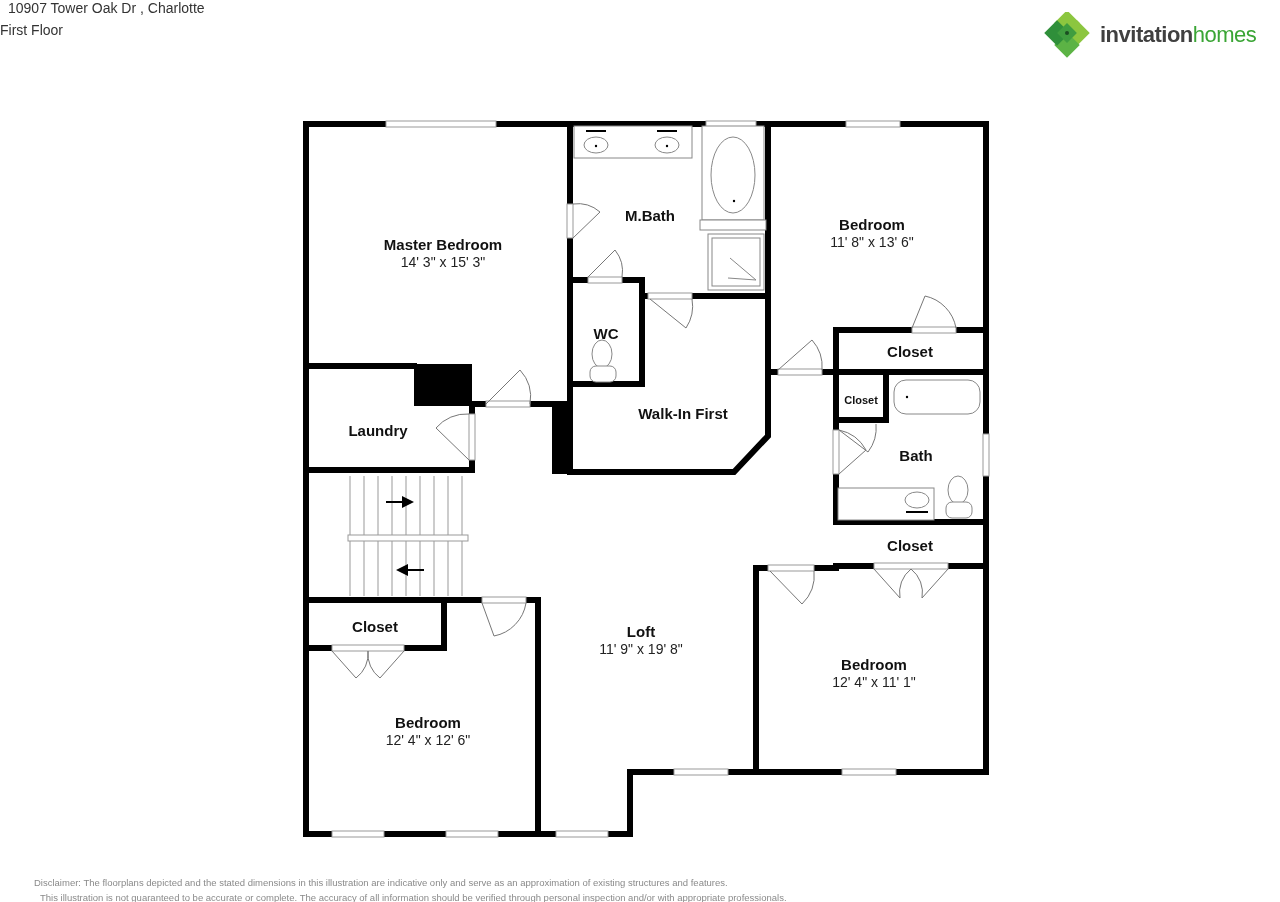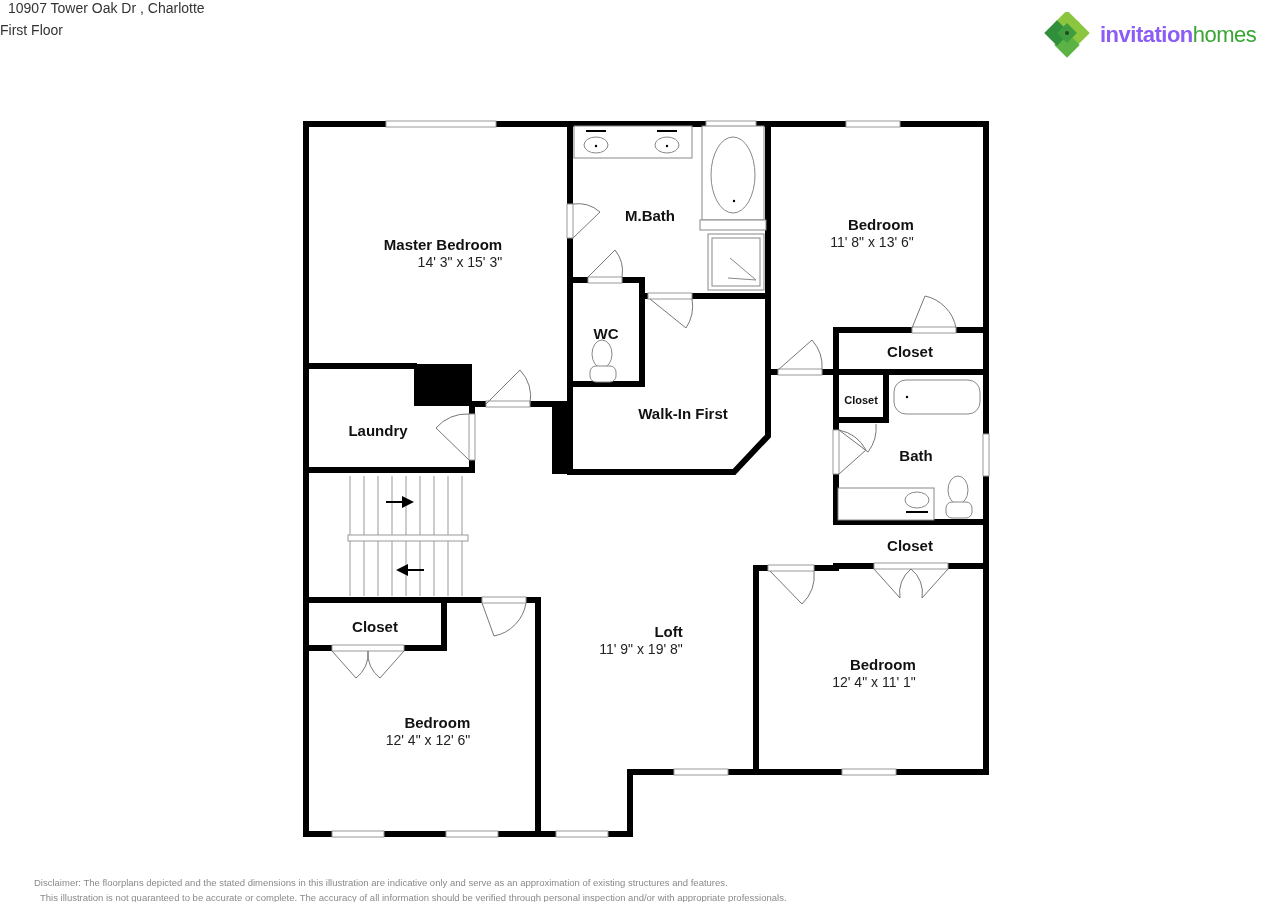--- a/index.html
+++ b/index.html
@@ -2,26 +2,26 @@
 <html><head>
 <meta charset="utf-8">
 <style>
   html, body { margin:0; padding:0; background:#ffffff; }
   body { width:1280px; height:902px; position:relative; overflow:hidden; font-family:"Liberation Sans", sans-serif; color:#222; }
   .hdr { position:absolute; left:0; font-size:14px; color:#333; line-height:16px; }
   #addr { top:0;padding-left:8px; }
   #floor { top:22px; }
   .logo { position:absolute; left:1044px; top:12px; width:240px; height:46px; }
   .logo-text { position:absolute; left:56px; top:10px; font-size:22px; font-weight:bold; letter-spacing:-0.5px; white-space:nowrap; }
-  .logo-text .a { color:#8b5cf6; }
+  .logo-text .a { color:#404040; }
   .logo-text .b { color:#3aa535; font-weight:normal; }
   .disc { position:absolute; left:22px; font-size:9.5px; color:#8a8a8a; white-space:nowrap; }
   #d1 { top:877px;margin-left:12px; } #d2 { top:892px;margin-left:18px; }
   svg.plan { position:absolute; left:0; top:0; }
-  .rl { position:absolute; text-align:right; transform:translate(-50%,-50%); white-space:nowrap; }
+  .rl { position:absolute; text-align:center; transform:translate(-50%,-50%); white-space:nowrap; }
   .rn { font-weight:bold; font-size:15px; color:#111; display:block; line-height:18px; }
   .rd { font-size:14px; color:#222; display:block; line-height:17px; }
   .rn.sm { font-size:11px; }
 </style>
 </head>
 <body>
 
 <div id="addr" class="hdr">10907 Tower Oak Dr , Charlotte</div>
 <div id="floor" class="hdr">First Floor</div>
 

